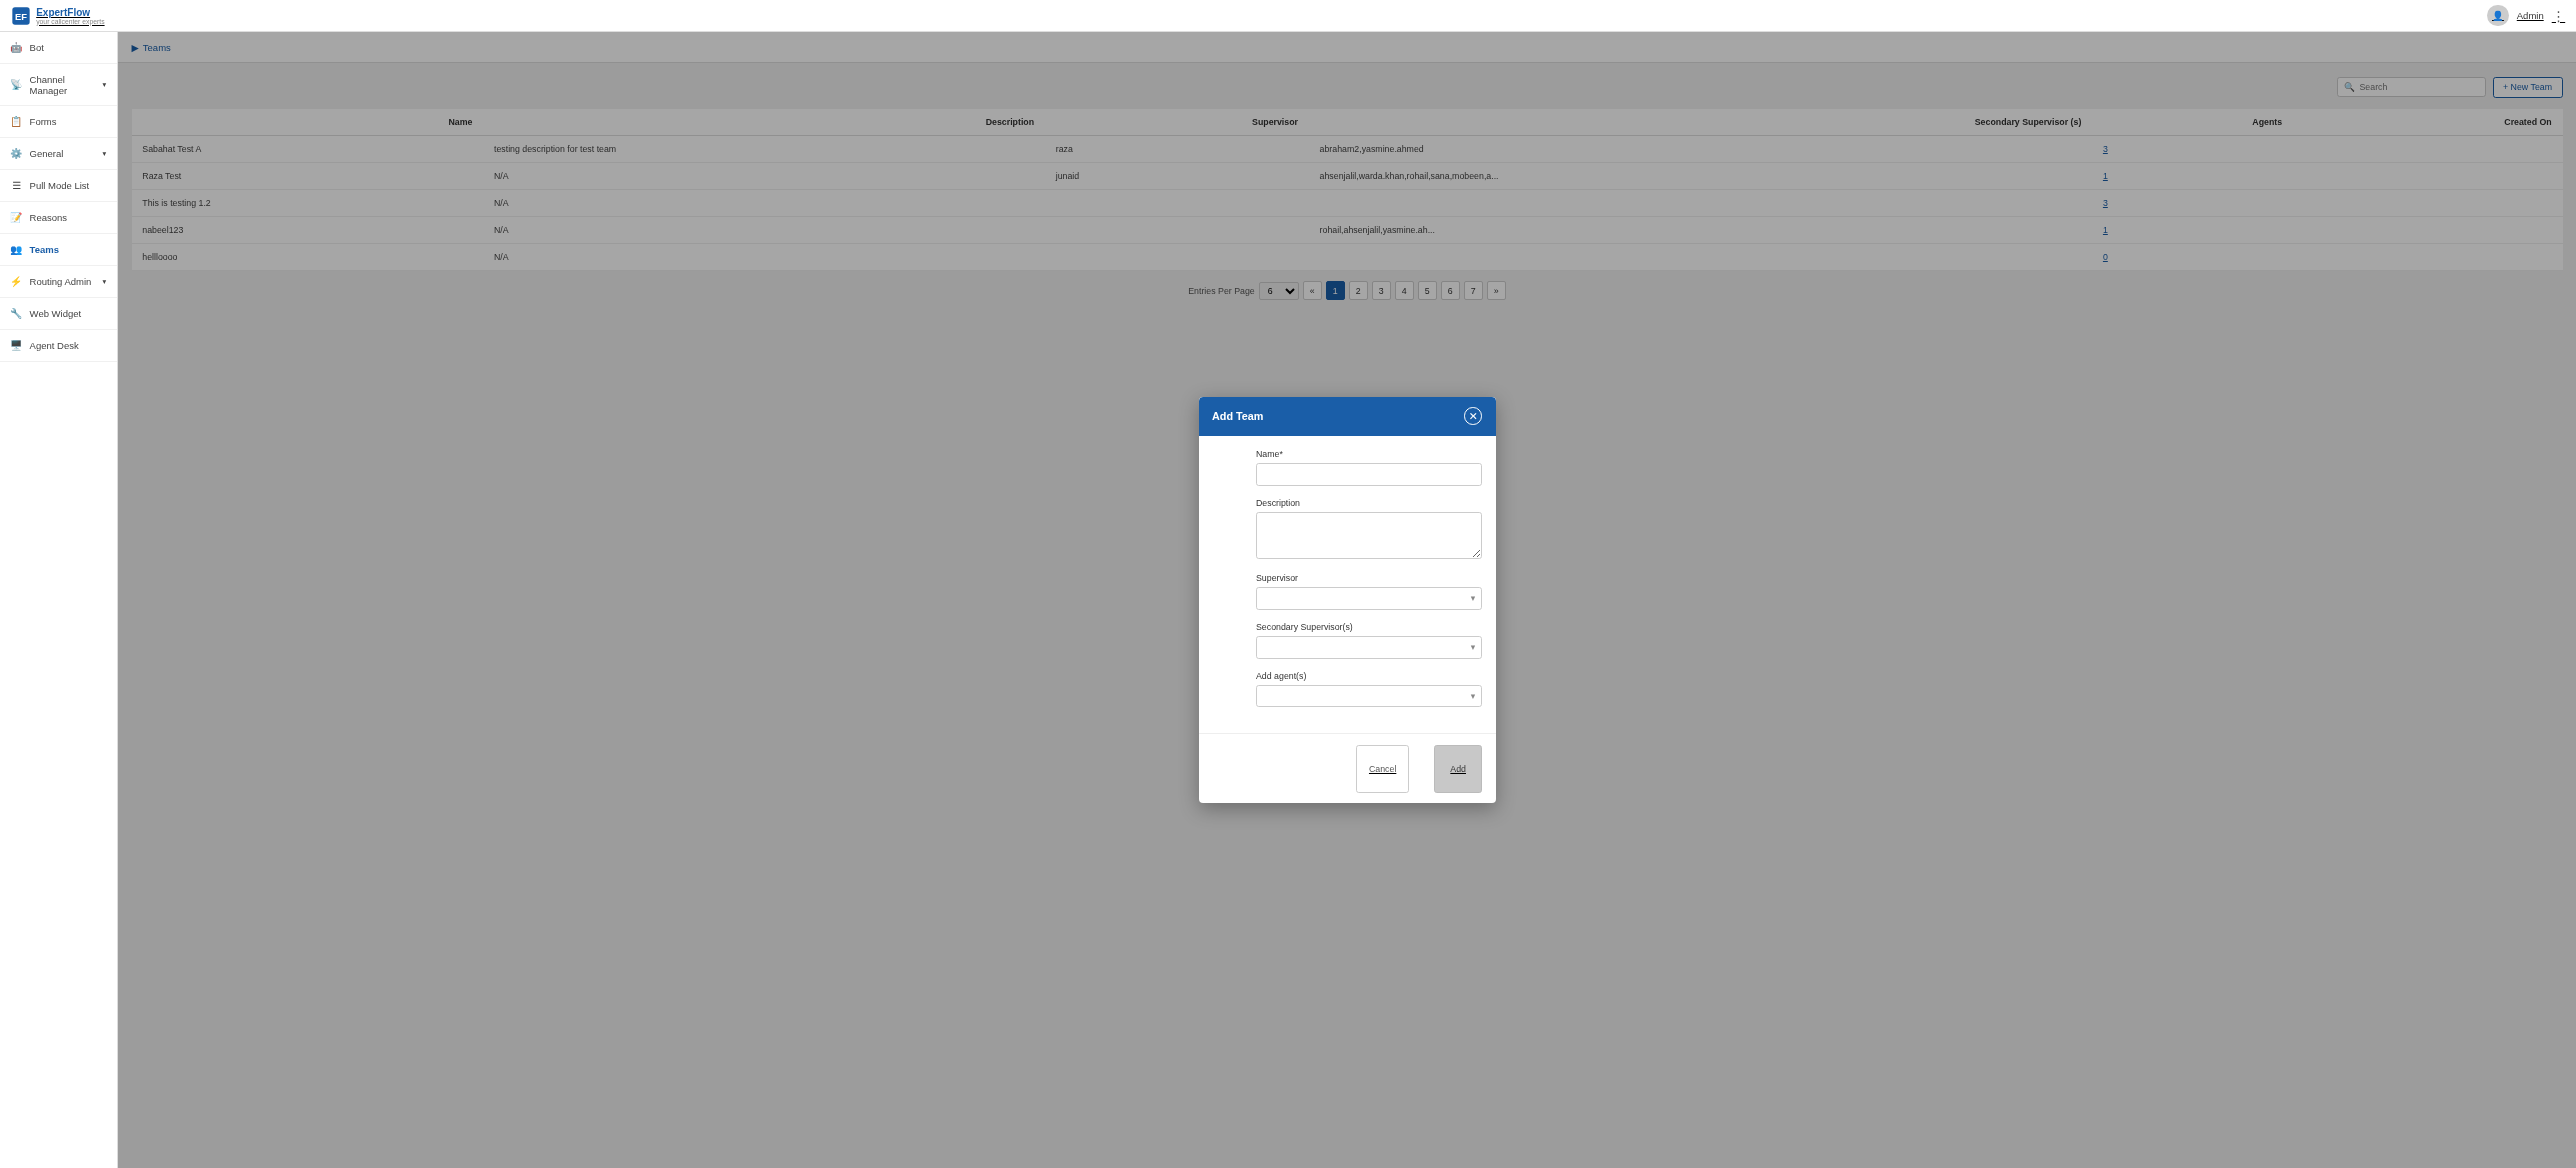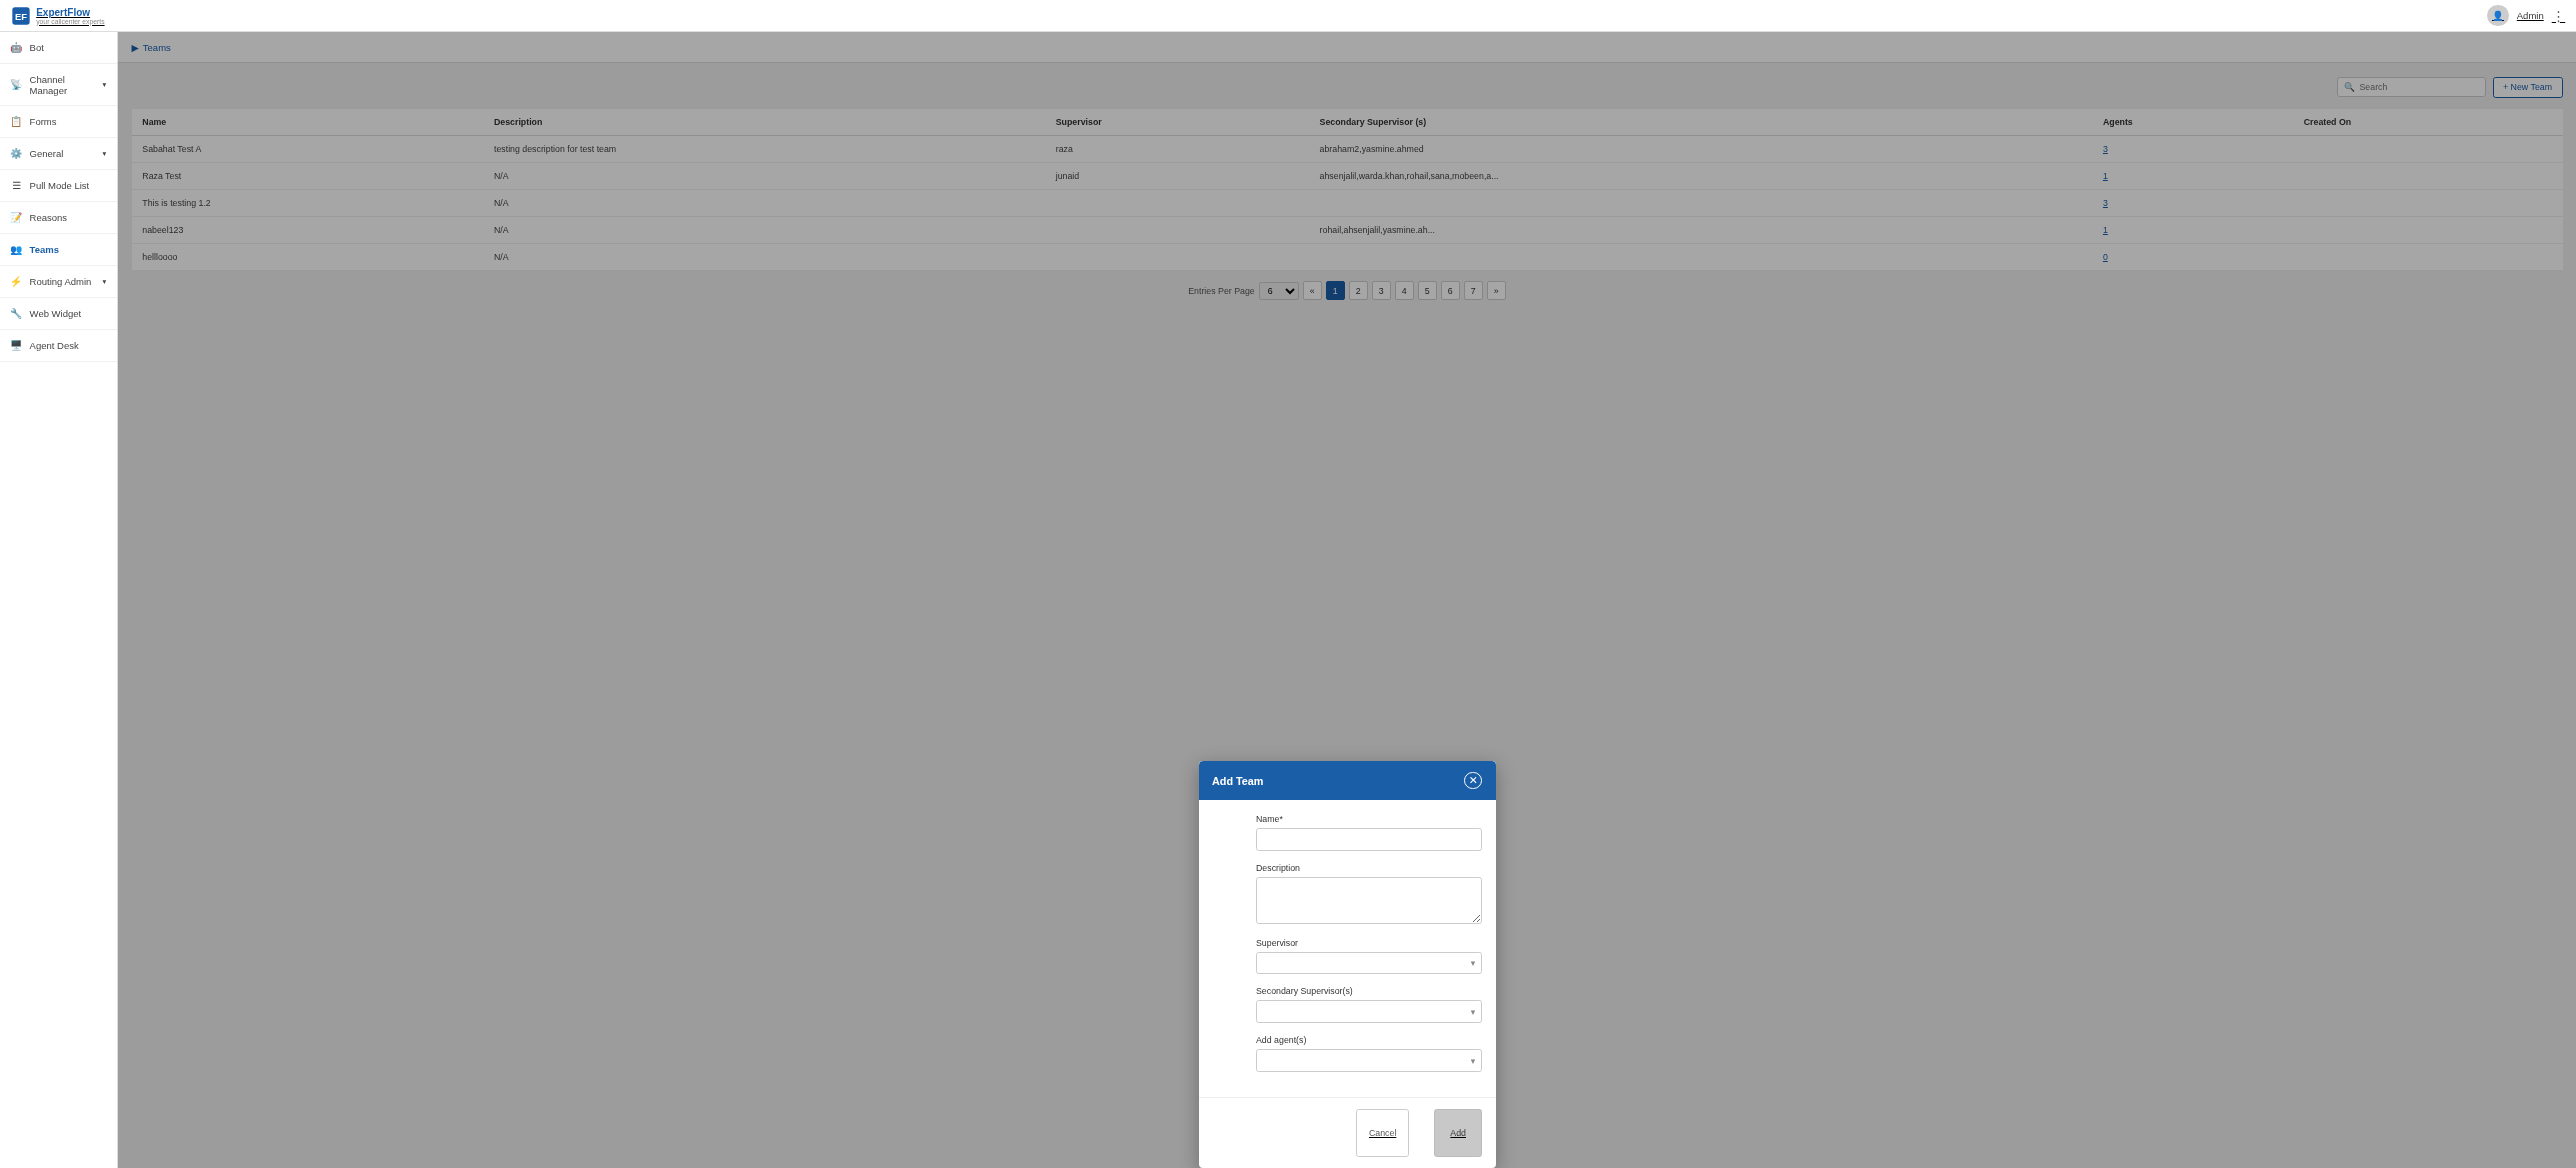--- a/index.html
+++ b/index.html
@@ -162,21 +162,21 @@
     table {
       width: 100%;
       border-collapse: collapse;
       background: #fff;
     }
     thead tr {
       background: #fff;
       border-bottom: 1.4px solid #ddd;
     }
     th {
-      text-align: left;
+      text-align: right;
       padding: 8px 10.8px;
       color: #333;
       font-size: 8.8px;
       font-weight: 600;
     }
     td {
       padding: 8px 10.8px;
       color: #444;
       font-size: 8.8px;
       border-bottom: 0.7px solid #eee;
@@ -217,21 +217,21 @@
       color: #333;
     }
     .page-btn:hover, .page-btn.active { background: #1a5ea8; color: #fff; border-color: #1a5ea8; }
 
     
     .overlay {
       position: absolute;
       top: 0; left: 0; right: 0; bottom: 0;
       background: rgba(0,0,0,0.35);
       display: flex;
-      align-items: flex-end;
+      align-items: center;
       justify-content: center;
       z-index: 100;
     }
 
     
     .modal {
       background: #fff;
       border-radius: 4px;
       width: 297px;
       max-height: 90vh;

